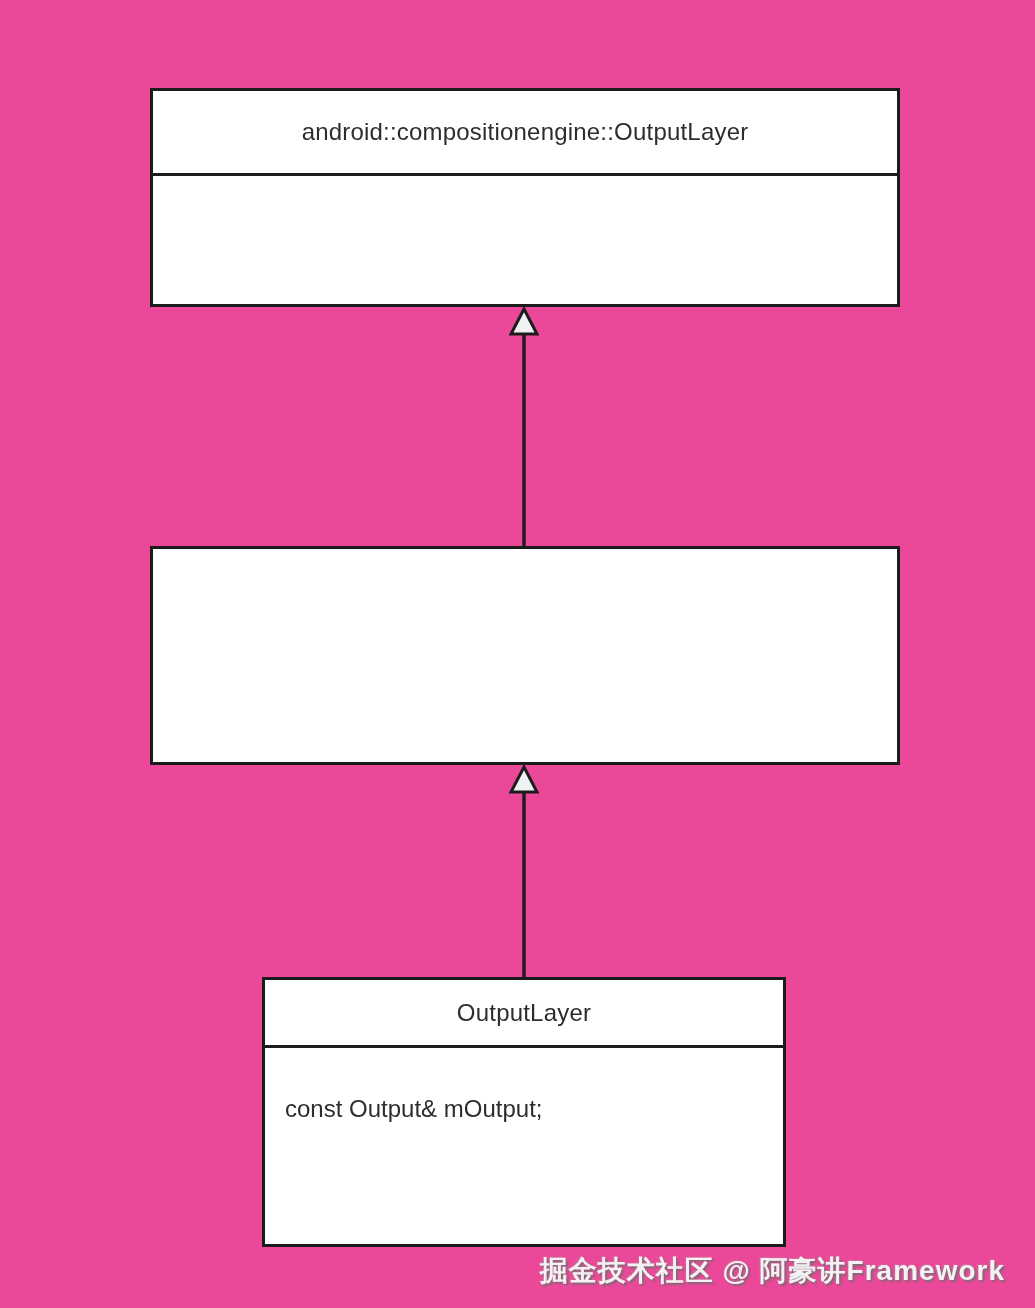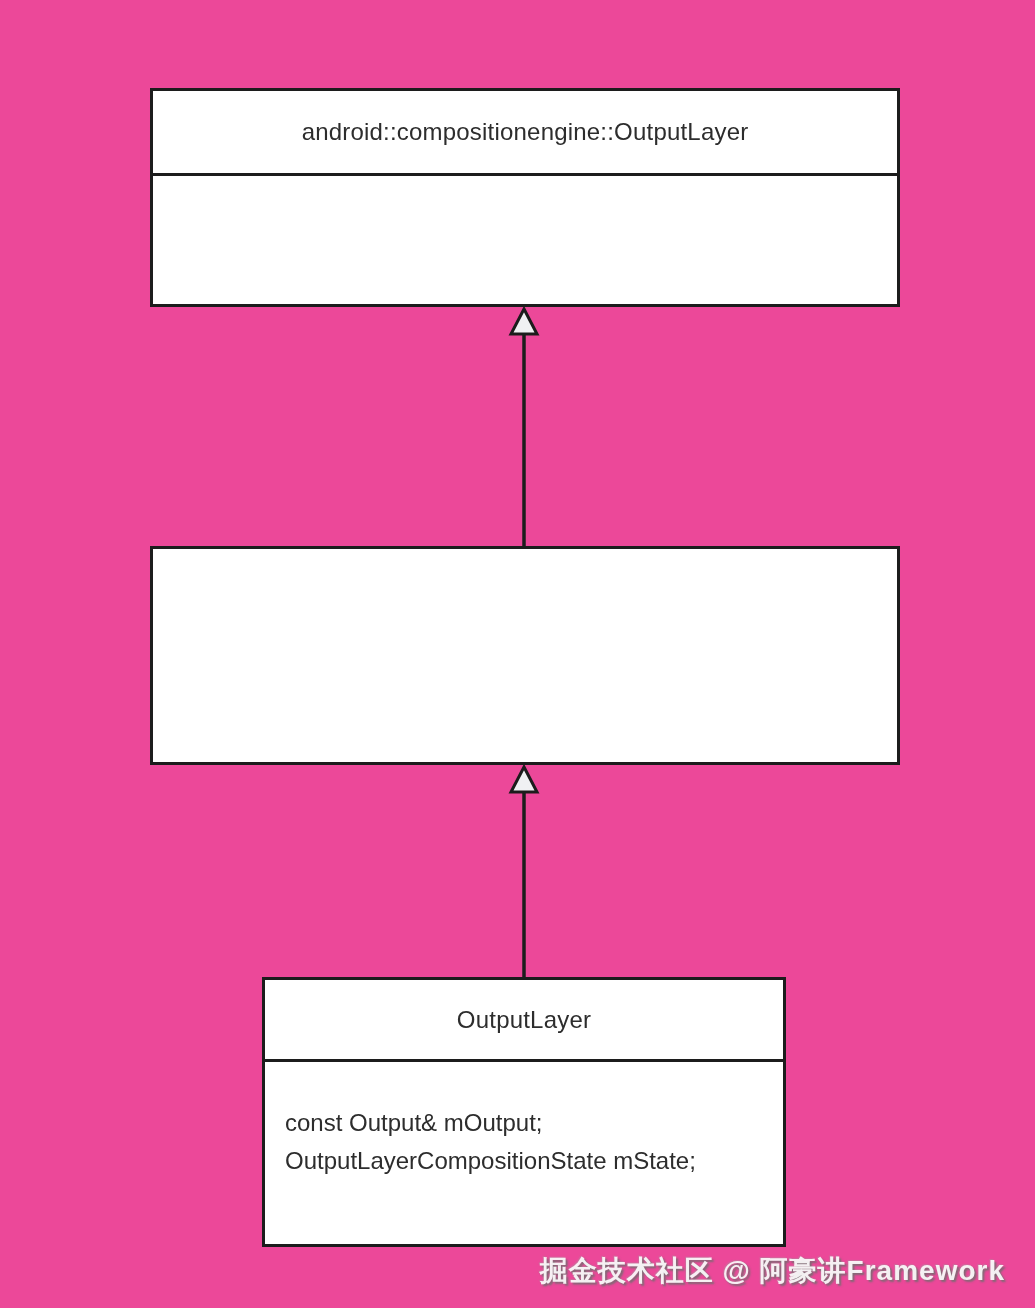--- a/index.html
+++ b/index.html
@@ -37,21 +37,21 @@
     color: #2d2d2d;
   }
   .member-line { display: block; white-space: nowrap; }
 
   
   .box-parent { left: 150px; top: 88px;  width: 750px; height: 219px; }
   .box-parent .uml-class-title { height: 85px; }
   .box-impl   { left: 150px; top: 546px; width: 750px; height: 219px; }
   .box-impl .uml-class-title { height: 83px; }
   .box-leaf   { left: 262px; top: 977px; width: 524px; height: 270px; }
-  .box-leaf .uml-class-title { height: 82px; }
+  .box-leaf .uml-class-title { height: 68px; }
 
   .inherit-arrow { position: absolute; display: block; }
   .arrow-impl-to-parent { left: 504px; top: 306px; width: 40px; height: 240px; }
   .arrow-leaf-to-impl   { left: 504px; top: 764px; width: 40px; height: 213px; }
 
   .watermark {
     position: absolute;
     right: 30px;
     bottom: 18px;
     font-size: 28px;
@@ -84,19 +84,18 @@
 
   <svg class="inherit-arrow arrow-leaf-to-impl" viewBox="0 0 40 213" xmlns="http://www.w3.org/2000/svg">
     <line x1="20" y1="28" x2="20" y2="213" stroke="#1c1c1c" stroke-width="3.5"></line>
     <polygon points="20,3 33,28 7,28" fill="#f0f1f3" stroke="#1c1c1c" stroke-width="3"></polygon>
   </svg>
 
   <div class="uml-class box-leaf">
     <div class="uml-class-title">OutputLayer</div>
     <div class="uml-class-body">
       <span class="member-line">const Output&amp; mOutput;</span>
-      <span class="member-line">OutputLayerCompositionState mState;</span>
     </div>
   </div>
 
   <div class="watermark">掘金技术社区 @ 阿豪讲Framework</div>
 
 </div>
 
 </body></html>

